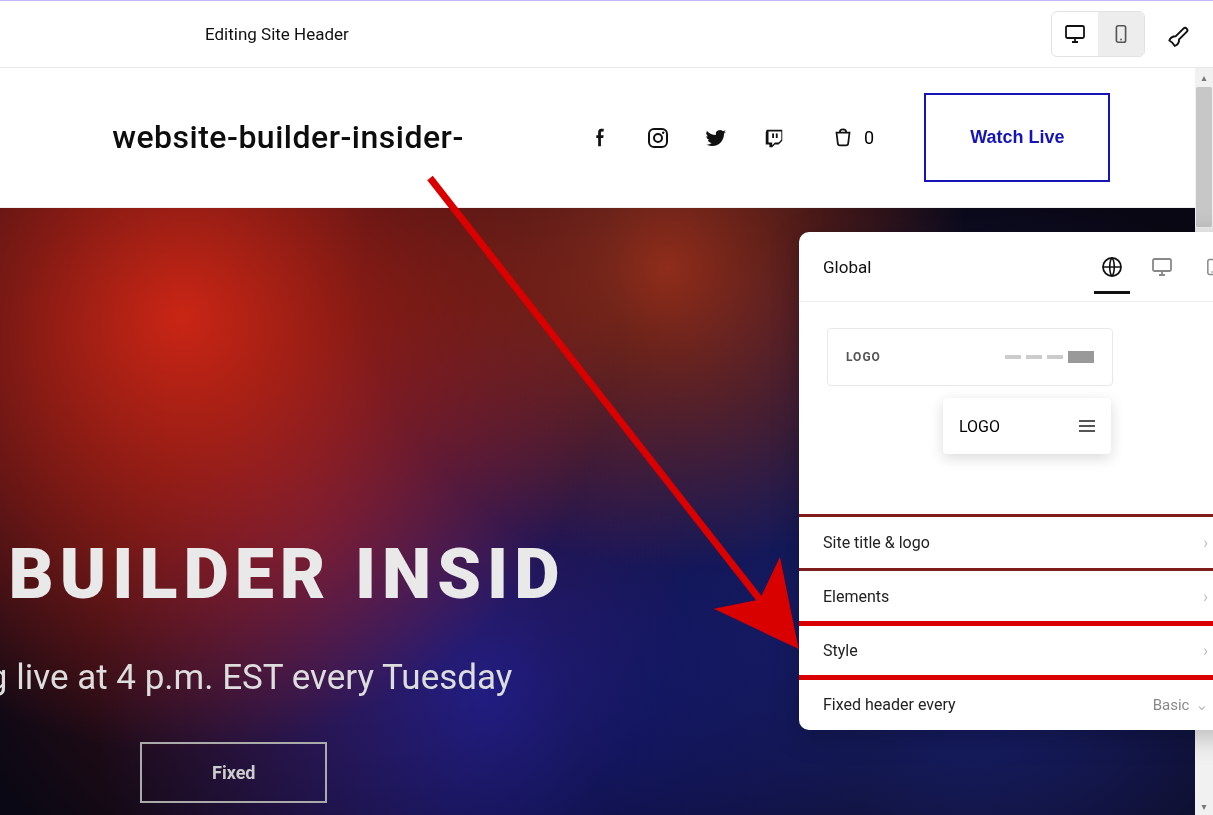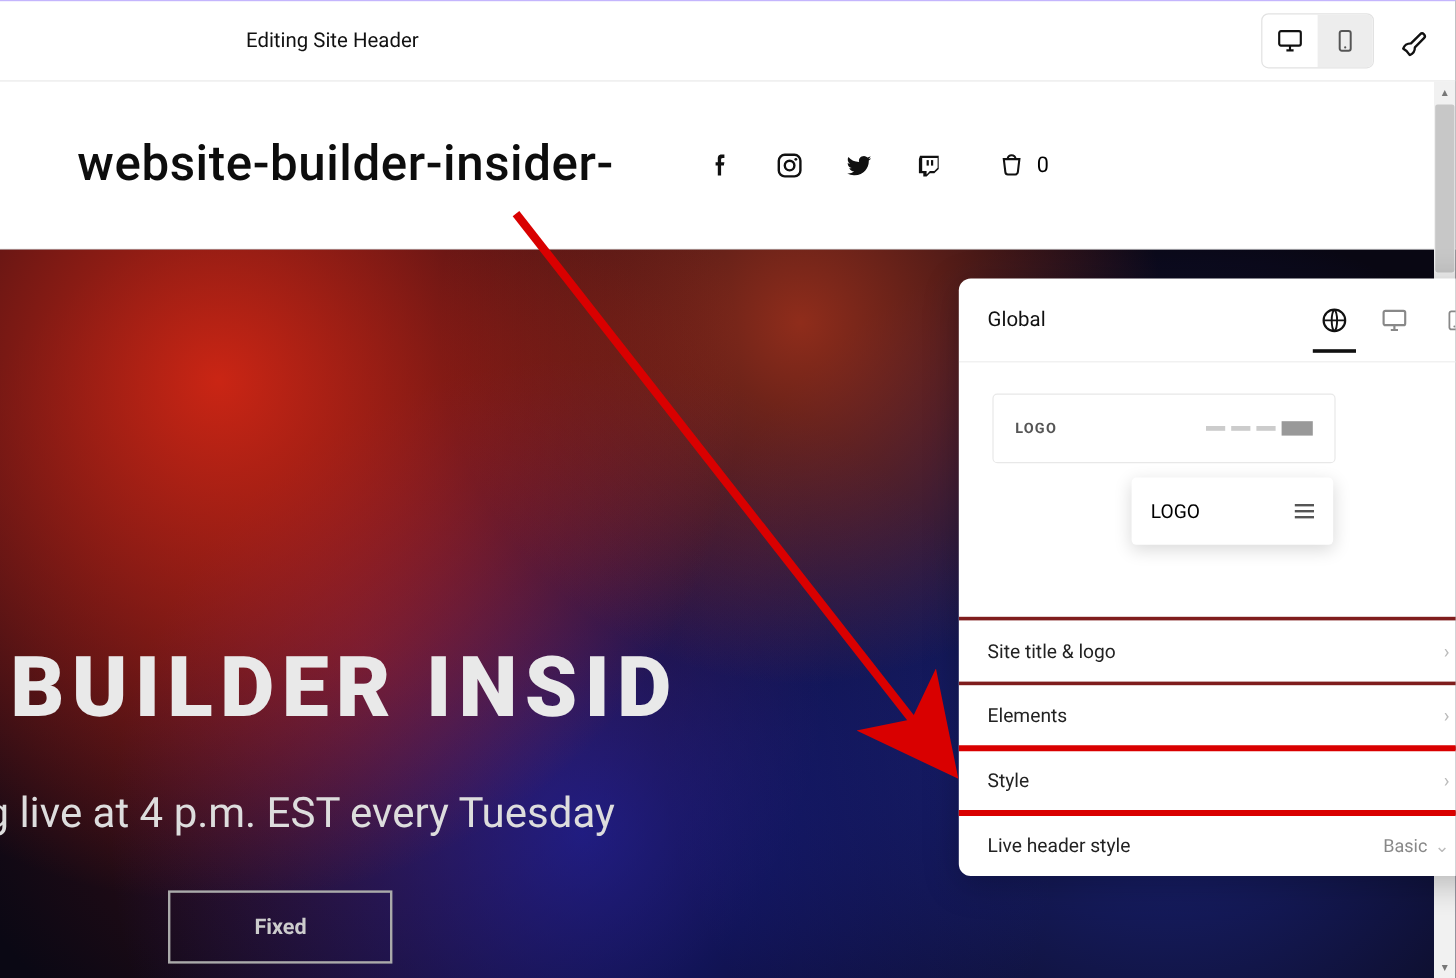--- a/index.html
+++ b/index.html
@@ -69,21 +69,21 @@
   .site-header {
     height: 140px;
     background: #fff;
     display: flex;
     align-items: center;
     padding: 0 60px 0 18px;
     border-bottom: 1px solid #eee;
     position: relative;
   }
   .site-title {
-    font-size: 41px;
+    font-size: 32px;
     font-weight: 500;
     letter-spacing: 0.5px;
     color: #0d0d0d;
     line-height: 1.1;
     width: 540px;
     text-align: center;
     font-stretch: expanded;
   }
   .social-row {
     display:flex; align-items:center; gap: 34px;
@@ -309,20 +309,21 @@
           </svg>
         </span>
     </div>
     <div class="cart">
       <svg width="26" height="26" viewBox="0 0 24 24">
           <path d="M6 7h12l-1.2 10a2 2 0 0 1-2 1.8H9.2a2 2 0 0 1-2-1.8L6 7z" fill="none" stroke="#111" stroke-width="1.6"></path>
           <path d="M9 7a3 3 0 0 1 6 0" fill="none" stroke="#111" stroke-width="1.6"></path>
         </svg>
       <span>0</span>
     </div>
+    <button class="watch-live">Watch Live</button>
   </div>
 
   <div class="hero">
     <h1>E BUILDER INSID</h1>
     <p>ing live at 4 p.m. EST every Tuesday</p>
     <div class="watch-outline">Fixed</div>
   </div>
 
   <div class="scrollbar">
     <div class="arrow">▴</div>
@@ -386,21 +387,21 @@
       <div class="row">
         <span>Elements</span>
         <span class="chev">›</span>
       </div>
       <div class="row style-row">
         <div class="style-highlight"></div>
         <span>Style</span>
         <span class="chev">›</span>
       </div>
       <div class="row">
-        <span>Live header style</span>
+        <span>Fixed header every</span>
         <span class="dd">
           <span>Basic</span>
           <span class="chev">⌄</span>
         </span>
       </div>
     </div>
   </div>
 </div>
 
 <svg class="annot-arrow" viewBox="0 0 430 510">

